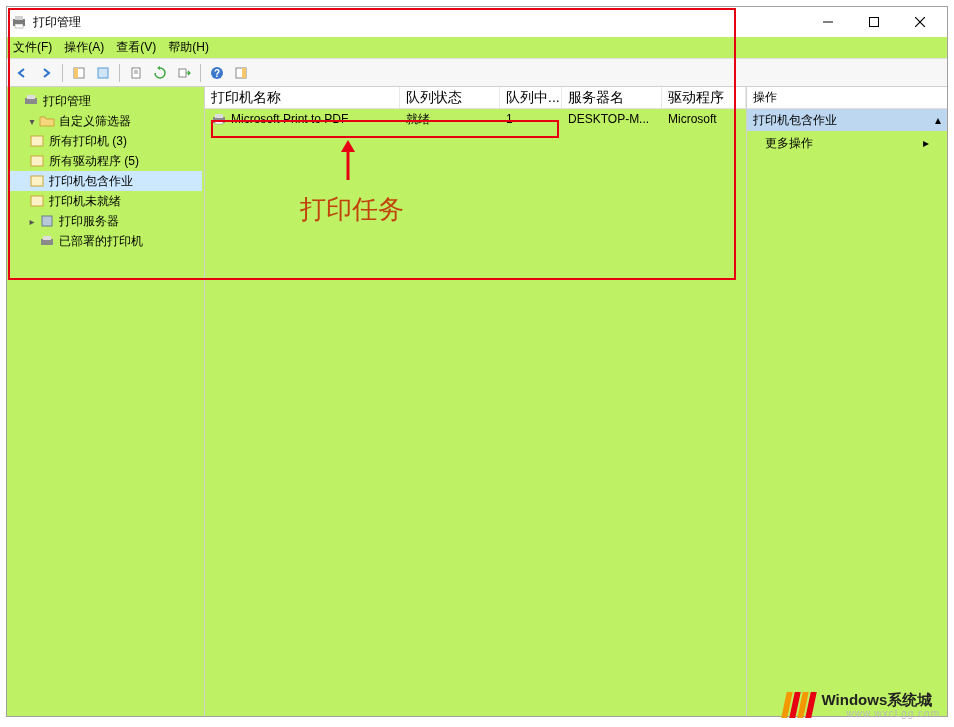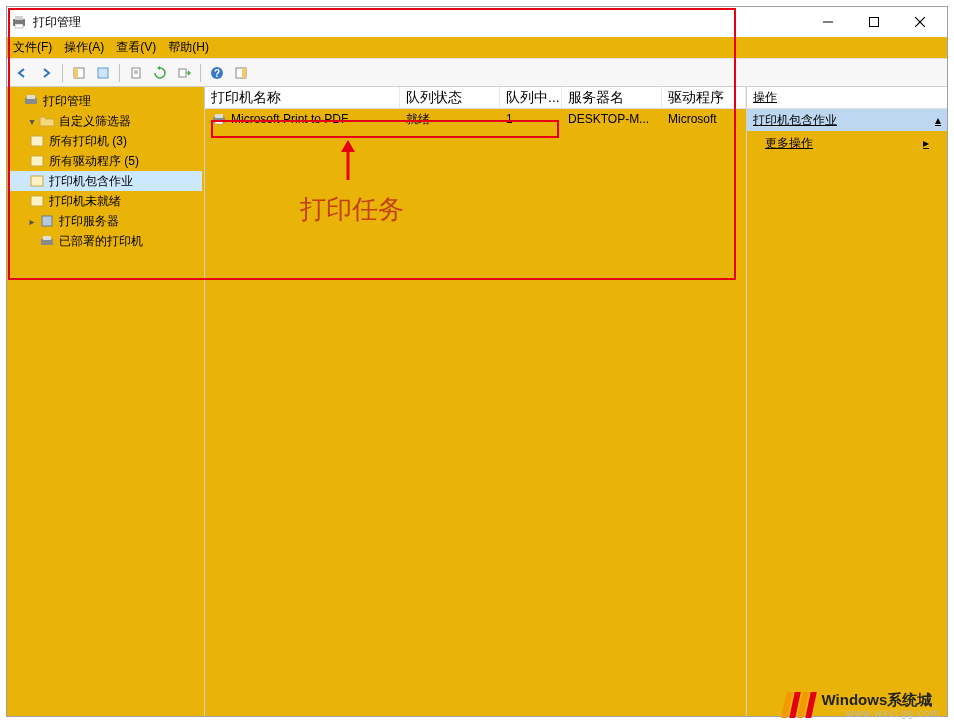--- a/index.html
+++ b/index.html
@@ -9,21 +9,21 @@
       background: #fff;
       width: 954px;
       height: 727px;
       position: relative;
       overflow: hidden;
     }
     .window {
       position: absolute;
       left: 6px; top: 6px; right: 6px; bottom: 10px;
       border: 1px solid #a0a0a0;
-      background: #eab308;
+      background: #bef264;
       display: flex;
       flex-direction: column;
     }
     .titlebar {
       height: 30px;
       display: flex;
       align-items: center;
       padding: 0 4px;
       background: #fff;
     }
@@ -105,21 +105,21 @@
       display: flex; height: 20px; 
     }
     .cell {
       padding: 0 6px;
       overflow: hidden; white-space: nowrap; text-overflow: ellipsis;
       font-size: 12px;
       display: flex; align-items: center; gap: 4px;
     }
     .action-pane {
       width: 200px;
-      display: flex; flex-direction: column; text-decoration: underline;
+      display: flex; flex-direction: column;
     }
     .action-header {
       height: 22px;
       padding: 0 6px;
       display: flex; align-items: center;
       border-bottom: 1px solid #e0e0e0;
       background: #fff;
       font-size: 12px;
     }
     .action-sel {

